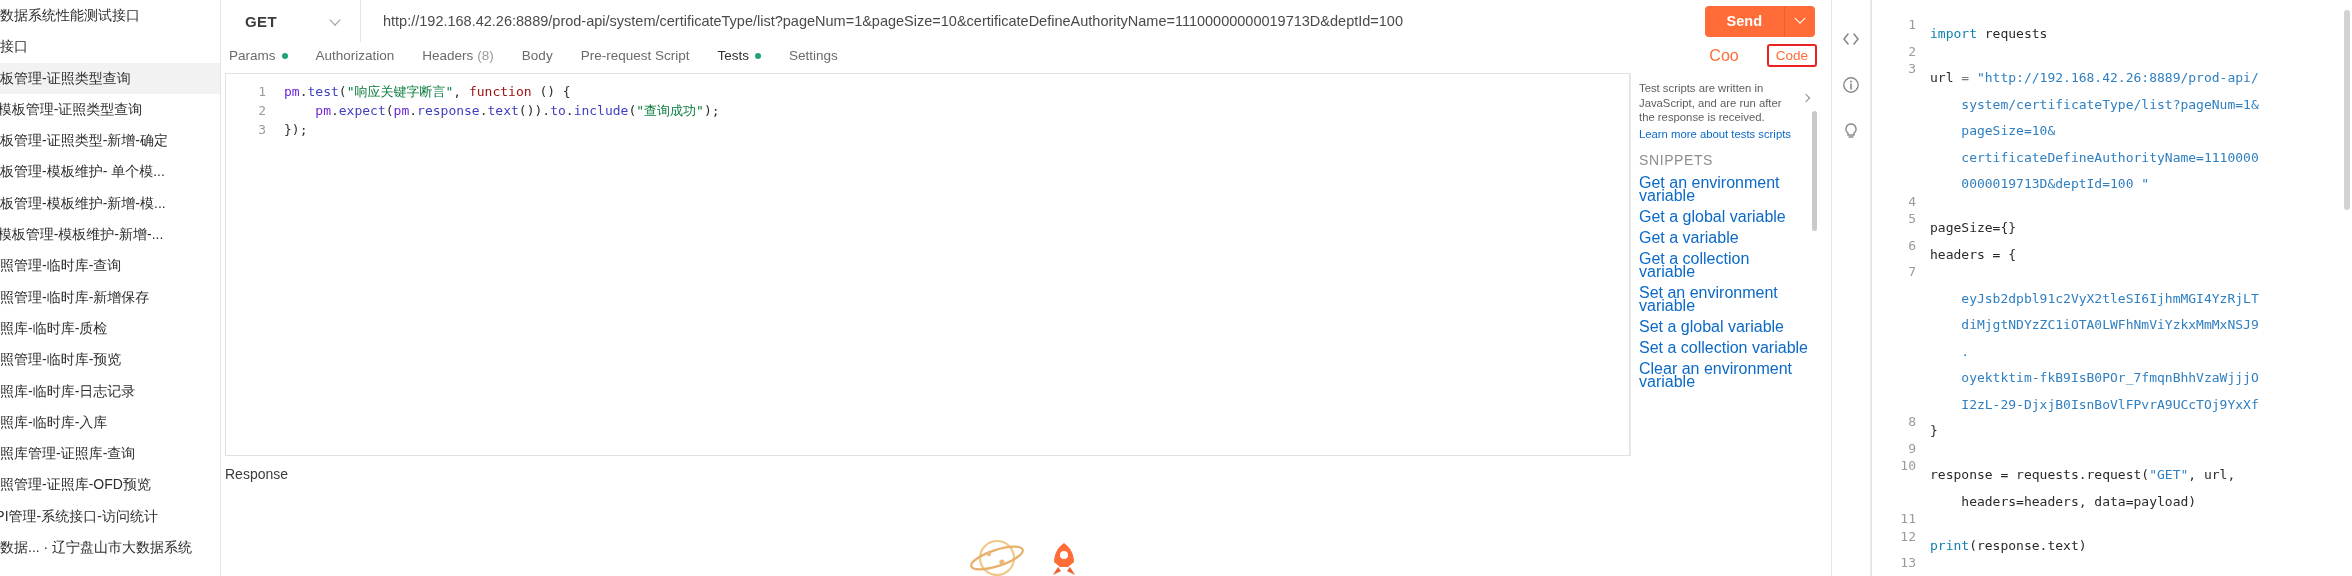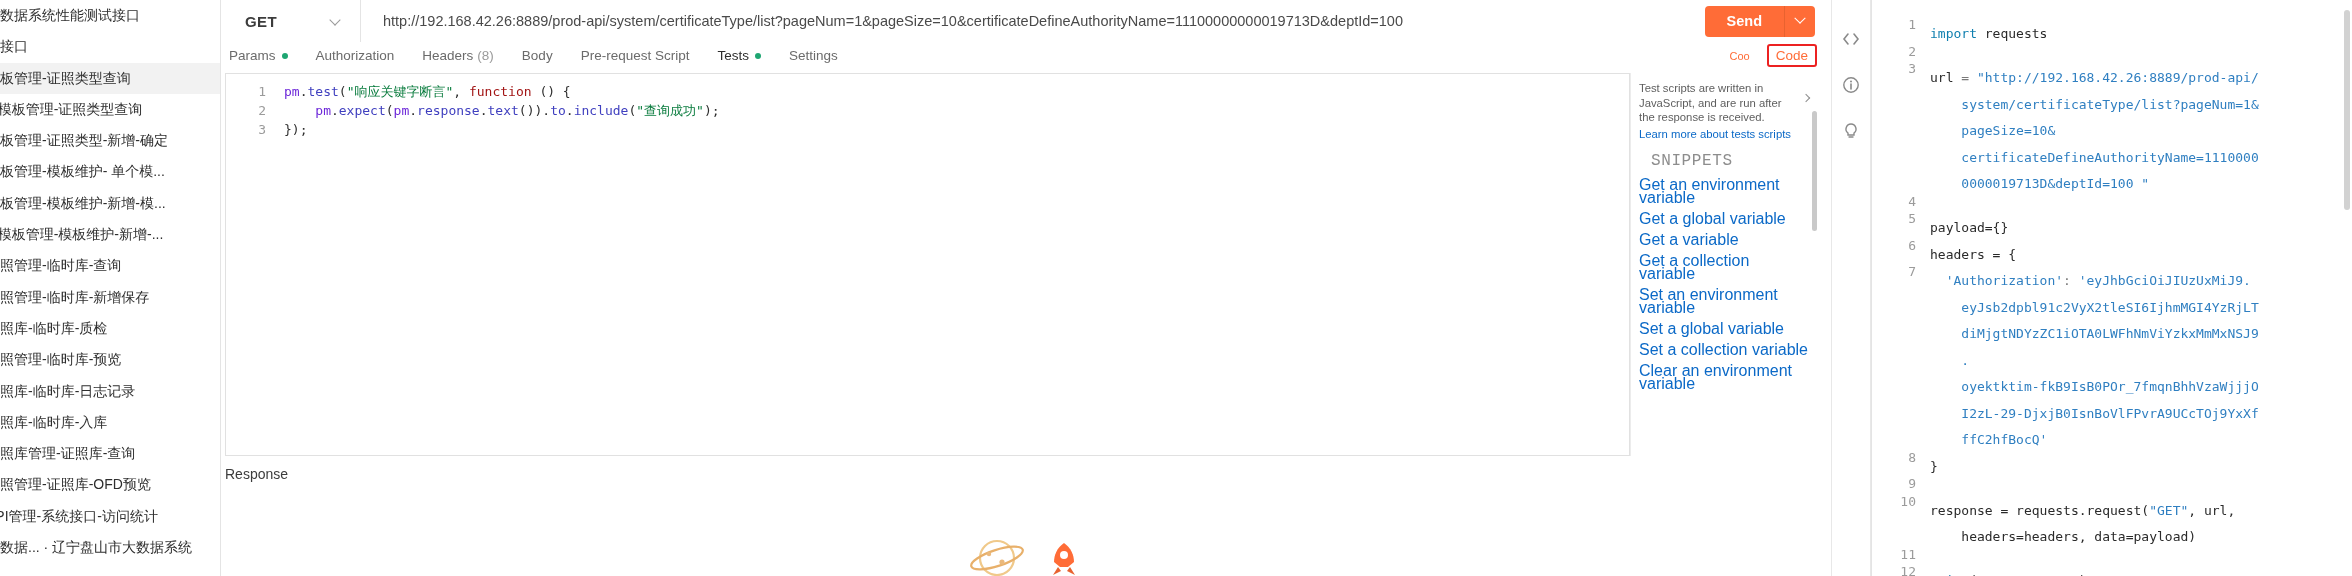--- a/index.html
+++ b/index.html
@@ -27,40 +27,40 @@
   .sendcarat{height:31px;width:30px;background:#ff6c37;border-left:1px solid #e8622f;border-radius:0 4px 4px 0;display:flex;align-items:center;justify-content:center;}
   .sendcarat:after{content:"";width:7px;height:7px;border-right:1.8px solid #fff;border-bottom:1.8px solid #fff;transform:rotate(45deg) translate(-2px,-2px);}
 
   
   .tabsrow{height:27px;display:flex;align-items:center;padding-left:8px;position:relative;}
   .tab{font-size:13.5px;color:#6b6b6b;margin-right:28px;display:flex;align-items:center;white-space:nowrap;}
   .tab.active{color:#2e2e2e;}
   .dot{width:6px;height:6px;border-radius:50%;background:#1ea672;margin-left:6px;display:inline-block;}
   .hcount{color:#9b9b9b;margin-left:4px;}
   .tabright{position:absolute;right:14px;display:flex;align-items:center;}
-  .cookies{font-size:11px;color:#ff6c37;margin-right:17px;}
+  .cookies{font-size:16px;color:#ff6c37;margin-right:28px;}
   .codebtn{font-size:13.5px;color:#ff6c37;border:2px solid #ec2121;border-radius:3px;padding:2px 7px;}
 
   
   .editorwrap{flex:1;display:flex;position:relative;margin:4px 14px 0 4px;min-height:0;}
   .editor{flex:1;border:1px solid #e1e1e1;background:#fff;position:relative;overflow:hidden;}
   .codeline{display:flex;font-family:"DejaVu Sans Mono",monospace;font-size:13px;line-height:19px;white-space:pre;}
   .ln{width:40px;text-align:right;color:#9b9b9b;padding-right:18px;flex:none;}
   .pad{padding-top:8px;}
   .k-var{color:#6d28d9;}
   .k-prop{color:#3f3fbf;}
   .k-kw{color:#a21515;}
   .k-str{color:#0a7c3e;}
   .k-plain{color:#2e2e2e;}
 
   
   .snip{width:186px;border-left:1px solid #ececec;background:#fff;position:relative;padding:4px 0 0 0;flex:none;}
   .snip-intro{font-size:11.3px;color:#5e5e5e;line-height:14.5px;padding:4px 20px 0 8px;}
   .snip-link{font-size:11.3px;color:#0b69c7;padding:3px 8px 0 8px;}
-  .snip-head{font-size:16px;color:#8d8d8d;letter-spacing:.6px;padding:12px 8px 4px 20px;font-family:Liberation Mono, monospace;}
+  .snip-head{font-size:14px;color:#8d8d8d;letter-spacing:.6px;padding:12px 8px 4px 8px;}
   .snip-item{font-size:16px;color:#0b69c7;padding:4px 8px;line-height:13px;}
   .snip-arrow{position:absolute;right:4px;top:22px;width:10px;height:10px;}
   .snip-arrow:after{content:"";position:absolute;width:5px;height:5px;border-right:1.5px solid #8d8d8d;border-bottom:1.5px solid #8d8d8d;transform:rotate(-45deg);}
   .scrollthumb{position:absolute;right:0;top:38px;width:5px;height:120px;background:#c9c9c9;border-radius:3px;}
   .snip-fade{position:absolute;left:0;right:0;bottom:0;height:16px;background:linear-gradient(rgba(255,255,255,0),#fff);}
   .resp-label{font-size:14px;color:#3c3c3c;padding:10px 0 0 4px;}
   .respbody{flex:1;position:relative;}
   .illus{position:absolute;left:50%;top:78px;transform:translateX(-50%);display:flex;align-items:flex-end;}
 
   
@@ -222,29 +222,28 @@
     <div class="cp-head"></div>
     <div id="cpcode">
         <div class="cp-line"><div class="cp-ln">1</div><div class="cp-txt"><span class="p-kw">import</span><span class="p-var"> requests</span></div></div>
         <div class="cp-line"><div class="cp-ln">2</div><div class="cp-txt"></div></div>
         <div class="cp-line"><div class="cp-ln">3</div><div class="cp-txt"><span class="p-var">url</span><span class="p-op"> = </span><span class="p-str">"http://192.168.42.26:8889/prod-api/</span></div></div>
         <div class="cp-line"><div class="cp-ln"></div><div class="cp-txt"><span class="p-str">    system/certificateType/list?pageNum=1&amp;</span></div></div>
         <div class="cp-line"><div class="cp-ln"></div><div class="cp-txt"><span class="p-str">    pageSize=10&amp;</span></div></div>
         <div class="cp-line"><div class="cp-ln"></div><div class="cp-txt"><span class="p-str">    certificateDefineAuthorityName=1110000</span></div></div>
         <div class="cp-line"><div class="cp-ln"></div><div class="cp-txt"><span class="p-str">    0000019713D&amp;deptId=100 "</span></div></div>
         <div class="cp-line"><div class="cp-ln">4</div><div class="cp-txt"></div></div>
-        <div class="cp-line"><div class="cp-ln">5</div><div class="cp-txt"><span class="p-var">payload={}</span></div></div>
+        <div class="cp-line"><div class="cp-ln">5</div><div class="cp-txt"><span class="p-var">pageSize={}</span></div></div>
         <div class="cp-line"><div class="cp-ln">6</div><div class="cp-txt"><span class="p-var">headers = {</span></div></div>
-        <div class="cp-line"><div class="cp-ln">7</div><div class="cp-txt"><span class="p-str">  'Authorization'</span><span class="p-op">: </span><span class="p-str">'eyJhbGciOiJIUzUxMiJ9.</span></div></div>
+        <div class="cp-line"><div class="cp-ln">7</div></div>
         <div class="cp-line"><div class="cp-ln"></div><div class="cp-txt"><span class="p-str">    eyJsb2dpbl91c2VyX2tleSI6IjhmMGI4YzRjLT</span></div></div>
         <div class="cp-line"><div class="cp-ln"></div><div class="cp-txt"><span class="p-str">    diMjgtNDYzZC1iOTA0LWFhNmViYzkxMmMxNSJ9</span></div></div>
         <div class="cp-line"><div class="cp-ln"></div><div class="cp-txt"><span class="p-str">    .</span></div></div>
         <div class="cp-line"><div class="cp-ln"></div><div class="cp-txt"><span class="p-str">    oyektktim-fkB9IsB0POr_7fmqnBhhVzaWjjjO</span></div></div>
         <div class="cp-line"><div class="cp-ln"></div><div class="cp-txt"><span class="p-str">    I2zL-29-DjxjB0IsnBoVlFPvrA9UCcTOj9YxXf</span></div></div>
-        <div class="cp-line"><div class="cp-ln"></div><div class="cp-txt"><span class="p-str">    ffC2hfBocQ'</span></div></div>
         <div class="cp-line"><div class="cp-ln">8</div><div class="cp-txt"><span class="p-var">}</span></div></div>
         <div class="cp-line"><div class="cp-ln">9</div><div class="cp-txt"></div></div>
         <div class="cp-line"><div class="cp-ln">10</div><div class="cp-txt"><span class="p-var">response = requests.request(</span><span class="p-str">"GET"</span><span class="p-var">, url,</span></div></div>
         <div class="cp-line"><div class="cp-ln"></div><div class="cp-txt"><span class="p-var">    headers=headers, data=payload)</span></div></div>
         <div class="cp-line"><div class="cp-ln">11</div><div class="cp-txt"></div></div>
         <div class="cp-line"><div class="cp-ln">12</div><div class="cp-txt"><span class="p-kw">print</span><span class="p-var">(response.text)</span></div></div>
         <div class="cp-line"><div class="cp-ln">13</div><div class="cp-txt"></div></div>
       </div>
     <div class="cp-scroll"></div>
   </div>

